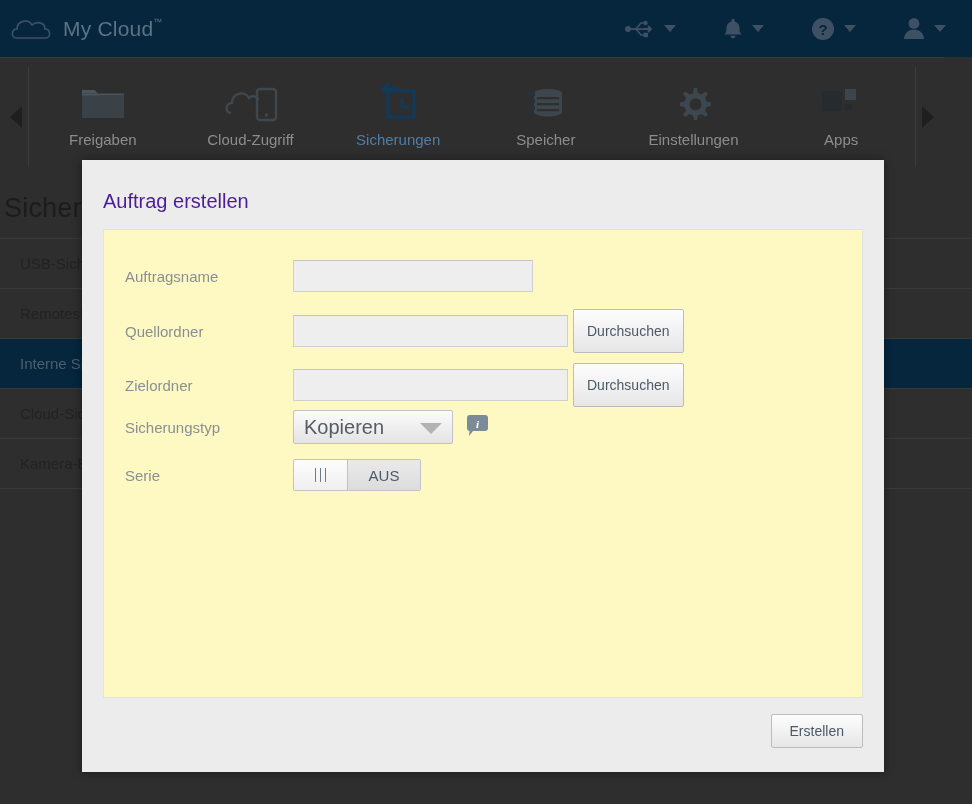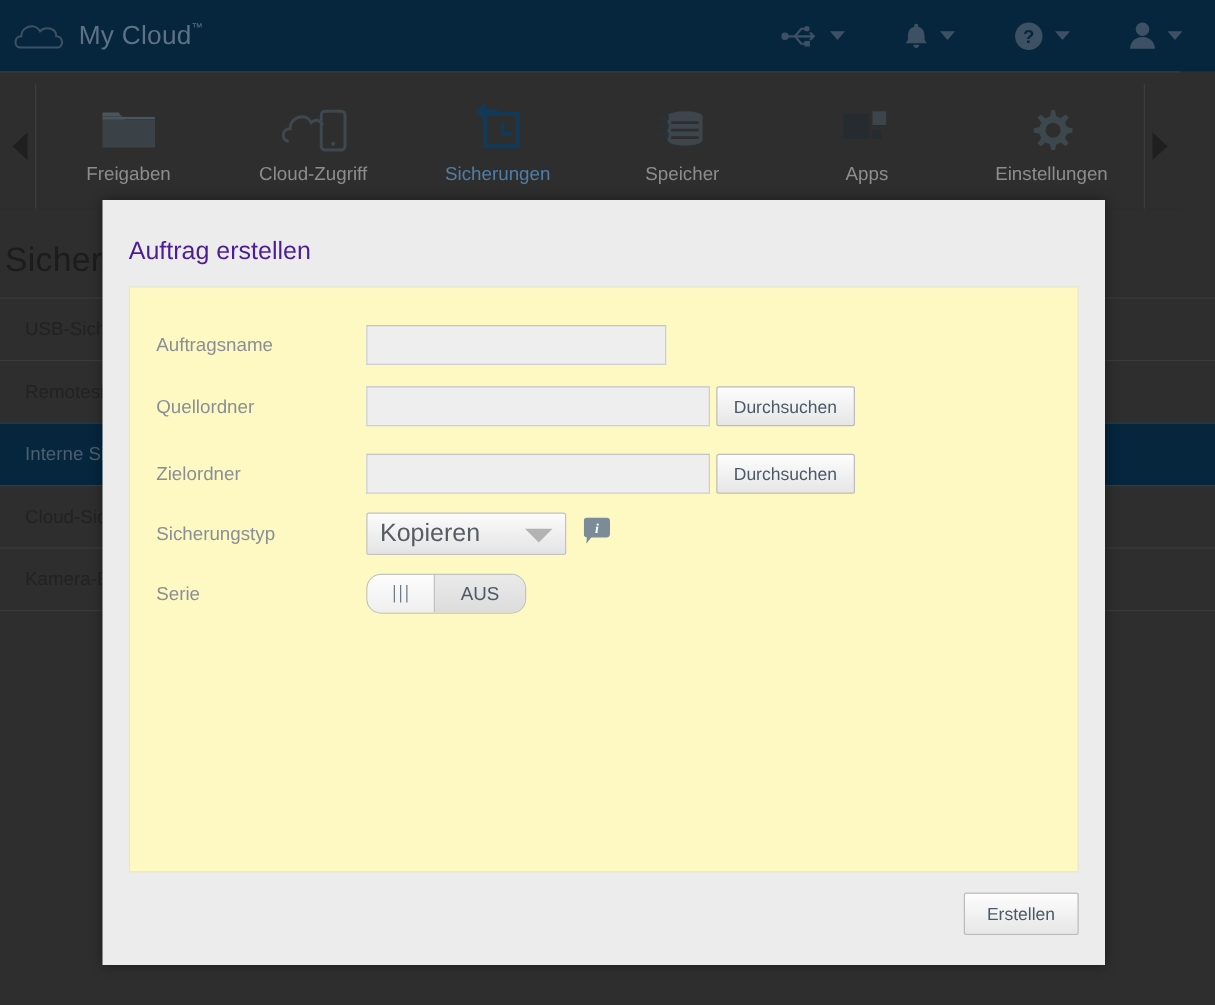--- a/index.html
+++ b/index.html
@@ -110,39 +110,39 @@
   }
   .txtfield {
     background:#eeeeee; border:1px solid #cfcfcf;
     border-top-color:#c4c4c4;
     height:32px;
   }
   .btn {
     background:linear-gradient(to bottom,#fdfdfd 0%,#e6e6e6 100%);
     border:1px solid #bcbcbc; border-radius:2px;
     font-size:14px; color:#4b5a68;
-    height:32px; padding:0 13px; cursor:pointer;
+    height:44px; padding:0 13px; cursor:pointer;
     font-family:"Liberation Sans", sans-serif;
   }
   .selectbox {
     position:relative; width:160px; height:34px;
     background:linear-gradient(to bottom,#fbfbfb 0%,#e4e4e4 100%);
     border:1px solid #c2c2c2; border-radius:2px;
     display:flex; align-items:center; cursor:pointer;
   }
   .selectbox .sel-text { font-size:20px; color:#555c63; margin-left:10px; }
   .sel-caret {
     position:absolute; right:10px; top:12px;
     width:0;height:0;border-left:11px solid transparent;
     border-right:11px solid transparent;border-top:11px solid #b3b3b3;
   }
   .infoico { margin-left:14px; cursor:pointer; }
   .toggle {
     display:flex; width:128px; height:32px; cursor:pointer;
-    border:1px solid #c2c2c2; border-radius:12px; overflow:hidden;
+    border:1px solid #c2c2c2; border-radius:2px; overflow:hidden;
   }
   .tg-grip {
     width:54px; display:flex; align-items:center; justify-content:center;
     background:linear-gradient(to bottom,#fdfdfd 0%,#efefef 100%);
     border-right:1px solid #c2c2c2;
   }
   .tg-grip i {
     display:block; width:1px; height:14px; background:#6e7a86; margin:0 2px;
   }
   .tg-state {
@@ -268,40 +268,40 @@
           <rect x="3" y="8" width="8" height="4" fill="#2a3136"></rect>
           <rect x="3" y="15" width="8" height="4" fill="#2a3136"></rect>
           <rect x="3" y="22" width="8" height="4" fill="#2a3136"></rect>
         </svg>
       </span>
       <span class="nav-label">Speicher</span>
     </div>
 
     <div class="nav-item">
       <span class="nav-ico">
-        <svg width="42" height="36" viewBox="0 0 42 36">
-          <rect x="2" y="6" width="20" height="20" fill="#262b2f"></rect>
-          <rect x="25" y="4" width="11" height="11" fill="#3b454b"></rect>
-          <rect x="25" y="19" width="7" height="7" fill="#262b2f"></rect>
-        </svg>
-      </span>
-      <span class="nav-label">Apps</span>
-    </div>
-
-    <div class="nav-item">
-      <span class="nav-ico">
         <svg width="40" height="38" viewBox="0 0 40 38">
           <path d="M20 4 L23 4 L24 9 L27.5 10.5 L31.5 7.5 L34 10 L31 14 L32.5 17.5 L37 18.5
                    L37 22 L32.5 23 L31 26.5 L34 30.5 L31.5 33 L27.5 30 L24 31.5 L23 36 L20 36
                    L19 31.5 L15.5 30 L11.5 33 L9 30.5 L12 26.5 L10.5 23 L6 22 L6 18.5 L10.5 17.5
                    L12 14 L9 10 L11.5 7.5 L15.5 10.5 L19 9 Z" fill="#3d474e"></path>
           <circle cx="21.5" cy="20.2" r="6" fill="#2e2e2e"></circle>
         </svg>
       </span>
       <span class="nav-label">Einstellungen</span>
+    </div>
+
+    <div class="nav-item">
+      <span class="nav-ico">
+        <svg width="42" height="36" viewBox="0 0 42 36">
+          <rect x="2" y="6" width="20" height="20" fill="#262b2f"></rect>
+          <rect x="25" y="4" width="11" height="11" fill="#3b454b"></rect>
+          <rect x="25" y="19" width="7" height="7" fill="#262b2f"></rect>
+        </svg>
+      </span>
+      <span class="nav-label">Apps</span>
     </div>
   </div>
 </div>
 
 <div class="page">
   <div class="page-title">Sicherungen</div>
 
   <div class="bg-list">
     <div class="bg-row">
       <span>USB-Sicherungen</span>

